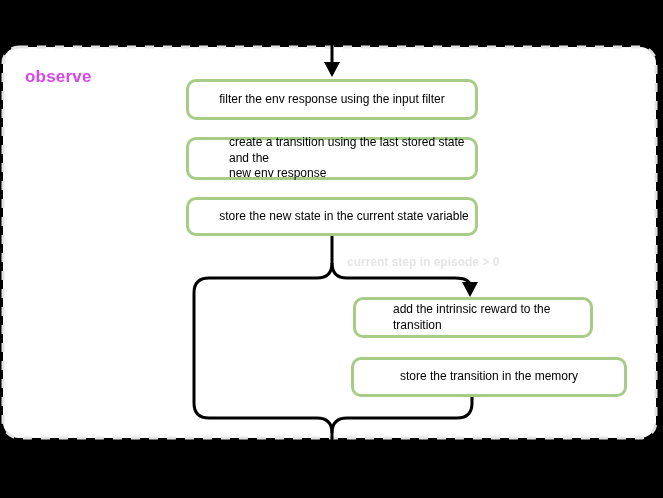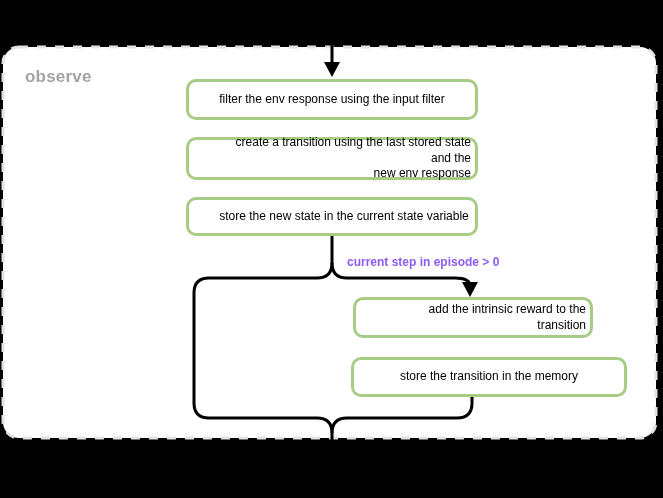--- a/index.html
+++ b/index.html
@@ -21,51 +21,51 @@
     top: 0;
     width: 663px;
     height: 498px;
   }
   .group-title {
     position: absolute;
     left: 25px;
     top: 67px;
     font-size: 17px;
     font-weight: bold;
-    color: #a3a3a3;
+    color: #d946ef;
     letter-spacing: 0.2px;
   }
   .step-box {
     position: absolute;
     box-sizing: border-box;
     background: #ffffff;
     border: 3px solid #a6cc86;
     border-radius: 10px;
     display: flex;
     align-items: center;
     justify-content: center;
-    text-align: right;
+    text-align: left;
     font-size: 12px;
     line-height: 1.3;
     color: #000000;
     padding: 0 4px;
     white-space: pre-line;
   }
   .box-1 { left: 186px; top: 79px;  width: 292px; height: 41px; }
   .box-2 { left: 186px; top: 137px; width: 292px; height: 43px; padding-left: 40px; }
   .box-3 { left: 186px; top: 197px; width: 292px; height: 39px; padding-left: 28px; }
   .box-4 { left: 353px; top: 297px; width: 240px; height: 41px; padding-left: 37px; }
   .box-5 { left: 351px; top: 357px; width: 276px; height: 40px; }
   .condition-label {
     position: absolute;
     left: 347px;
     top: 255px;
     font-size: 12px;
     font-weight: bold;
-    color: #8b5cf6;
+    color: #e5e5e5;
   }
 </style>
 </head>
 <body>
 
 <div class="canvas">
 
   <svg class="connector-layer" width="663" height="498" viewBox="0 0 663 498" xmlns="http://www.w3.org/2000/svg">
 
     <rect x="3" y="47" width="653" height="391" rx="16" fill="#ffffff" stroke="#e3e3e3" stroke-width="3" stroke-dasharray="9 9"></rect>

